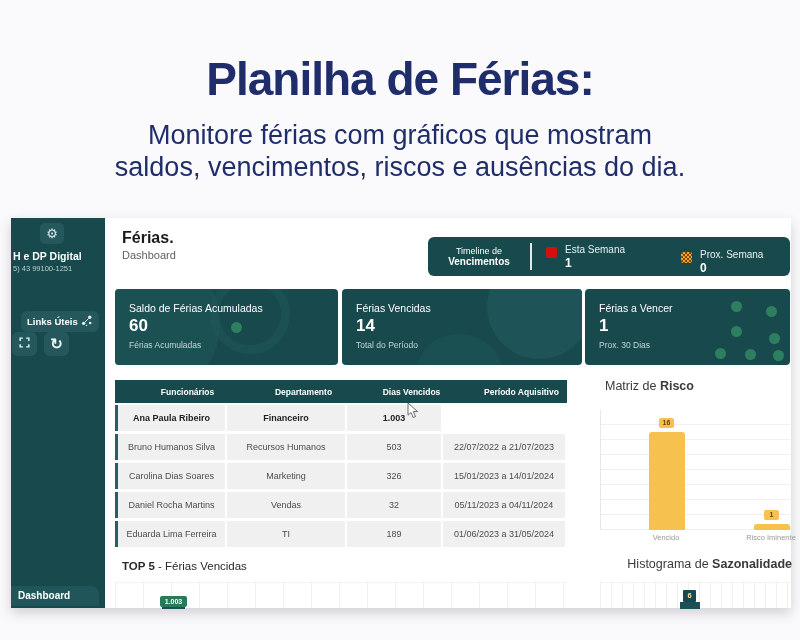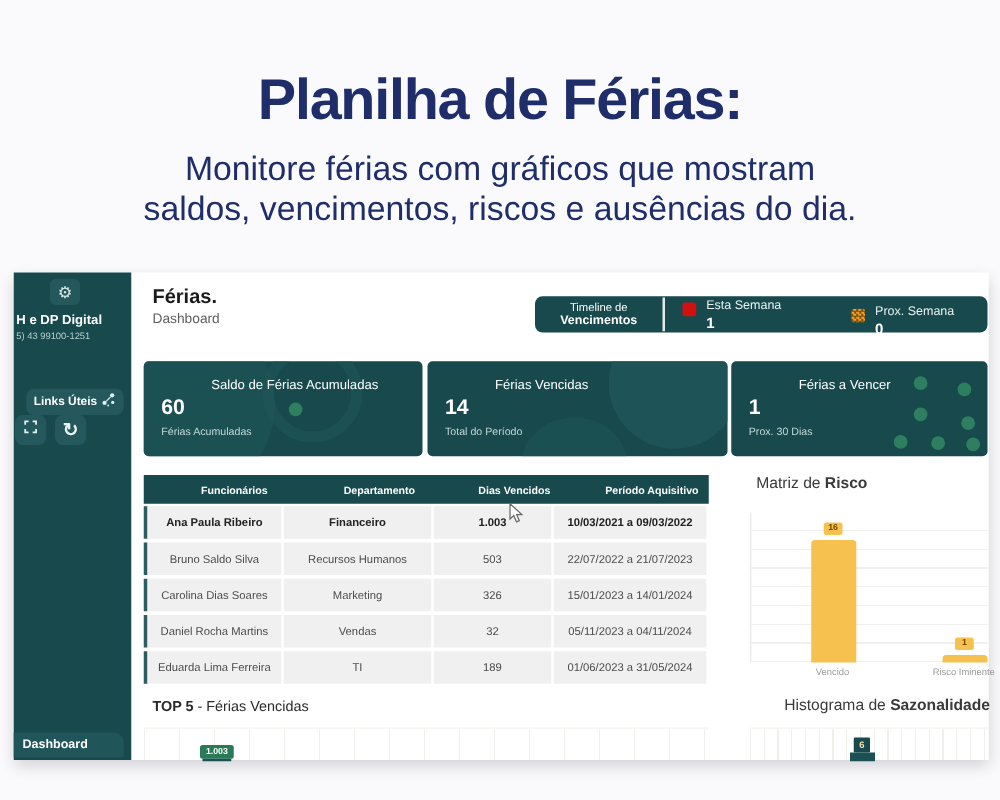--- a/index.html
+++ b/index.html
@@ -30,40 +30,40 @@
   .expand-btn { left:1px; top:114px; }
   .refresh-btn { left:33px; top:114px; font-size:15px; font-weight:bold; }
   .dash-item { position:absolute; left:0; bottom:2px; width:88px; height:20px; background:#20565a;
     border-radius:0 8px 0 0; color:#fff; font-size:10px; font-weight:bold; line-height:20px; padding-left:7px; }
 
   
   .fer-title { position:absolute; left:111px; top:11px; font-size:16px; font-weight:bold; color:#1a1a1a; }
   .fer-sub { position:absolute; left:111px; top:31px; font-size:11px; color:#5f5f5f; }
 
   
-  .timeline { position:absolute; left:417px; top:19px; width:362px; height:29px; background:#17494d;
+  .timeline { position:absolute; left:417px; top:19px; width:362px; height:39px; background:#17494d;
     border-radius:6px; display:flex; align-items:center; color:#fff; }
   .tl-head { width:104px; text-align:center; border-right:2px solid #e3e9e9; padding:3px 0; }
   .tl-head .l1 { font-size:9px; }
   .tl-head .l2 { font-size:10px; font-weight:bold; }
   .tl-item { display:flex; margin-left:14px; }
   .tl-item + .tl-item { margin-left:56px;margin-top:10px; }
   .tl-swatch { width:11px; height:11px; border-radius:2px; margin-top:3px; flex:none; }
   .tl-swatch.red { background:#d31010; }
   .tl-swatch.orange { background:conic-gradient(#f2a226 25%, #7a4e0a 0 50%, #f2a226 0 75%, #7a4e0a 0);
     background-size:4px 4px; }
   .tl-col { margin-left:8px; }
   .tl-label { font-size:10px; color:#e8f0f0; }
   .tl-value { font-size:12px; font-weight:bold; margin-top:1px; }
 
   
   .stats-card { position:absolute; top:71px; height:76px; background:#17494d; border-radius:4px;
     overflow:hidden; color:#fff; }
   .card1 { left:104px; width:223px; } .card2 { left:331px; width:240px; } .card3 { left:574px; width:205px; }
-  .st-title { position:absolute; left:14px; top:13px; font-size:10.5px; z-index:2;margin-left:40px; }
+  .st-title { position:absolute; left:14px; top:13px; font-size:10.5px; z-index:2; }
   .st-value { position:absolute; left:14px; top:27px; font-size:17px; font-weight:bold; z-index:2; }
   .st-sub { position:absolute; left:14px; top:51px; font-size:8.5px; color:#c3d6d6; z-index:2; }
   .deco { position:absolute; border-radius:50%; background:#20585a; }
   .dot { position:absolute; width:11px; height:11px; border-radius:50%; background:#2d7f60; }
 
   
   .table-header { position:absolute; left:104px; top:162px; width:452px; height:23px; background:#17494d;
     display:flex; gap:2px; align-items:center; }
   .th { font-size:8.5px; font-weight:bold; color:#fff; text-align:center;padding-left:35px; }
   .w0{width:110px} .w1{width:118px} .w2{width:94px} .w3{width:122px}
@@ -200,24 +200,23 @@
       <div class="th w0">Funcionários</div>
       <div class="th w1">Departamento</div>
       <div class="th w2">Dias Vencidos</div>
       <div class="th w3">Período Aquisitivo</div>
     </div>
   <div class="table-body">
       <div class="trow first">
         <div class="tcell w0">Ana Paula Ribeiro</div>
         <div class="tcell w1">Financeiro</div>
         <div class="tcell w2">1.003</div>
-        <div class="tcell w3">10/03/2021 a 09/03/2022</div>
-      </div>
-      <div class="trow">
-        <div class="tcell w0">Bruno Saldo Silva</div>
+      </div>
+      <div class="trow">
+        <div class="tcell w0">Bruno Humanos Silva</div>
         <div class="tcell w1">Recursos Humanos</div>
         <div class="tcell w2">503</div>
         <div class="tcell w3">22/07/2022 a 21/07/2023</div>
       </div>
       <div class="trow">
         <div class="tcell w0">Carolina Dias Soares</div>
         <div class="tcell w1">Marketing</div>
         <div class="tcell w2">326</div>
         <div class="tcell w3">15/01/2023 a 14/01/2024</div>
       </div>

